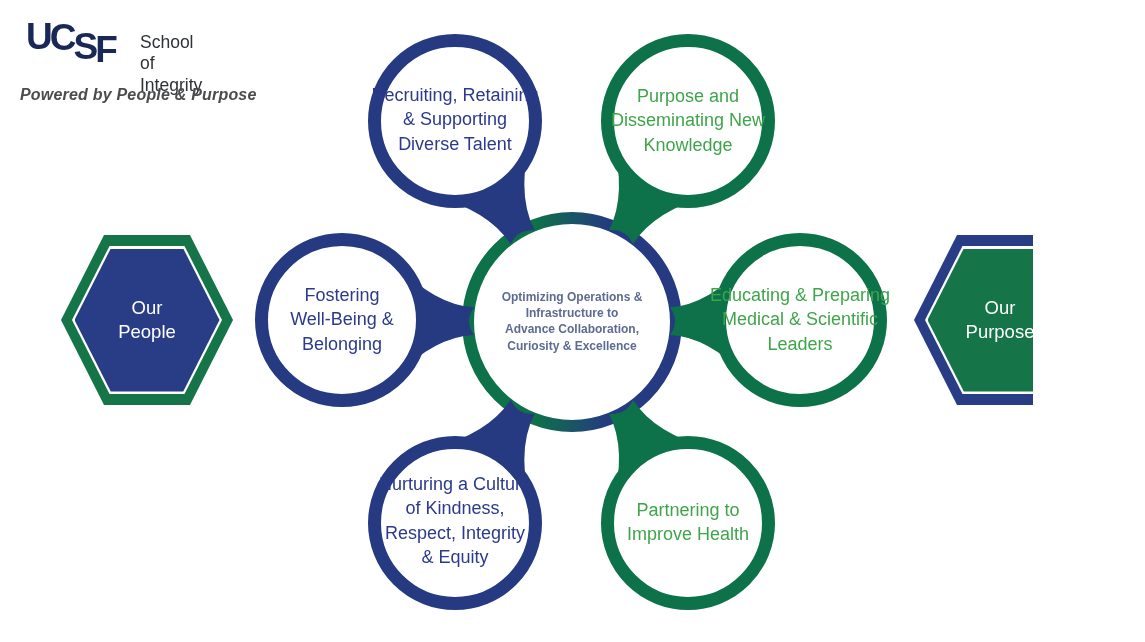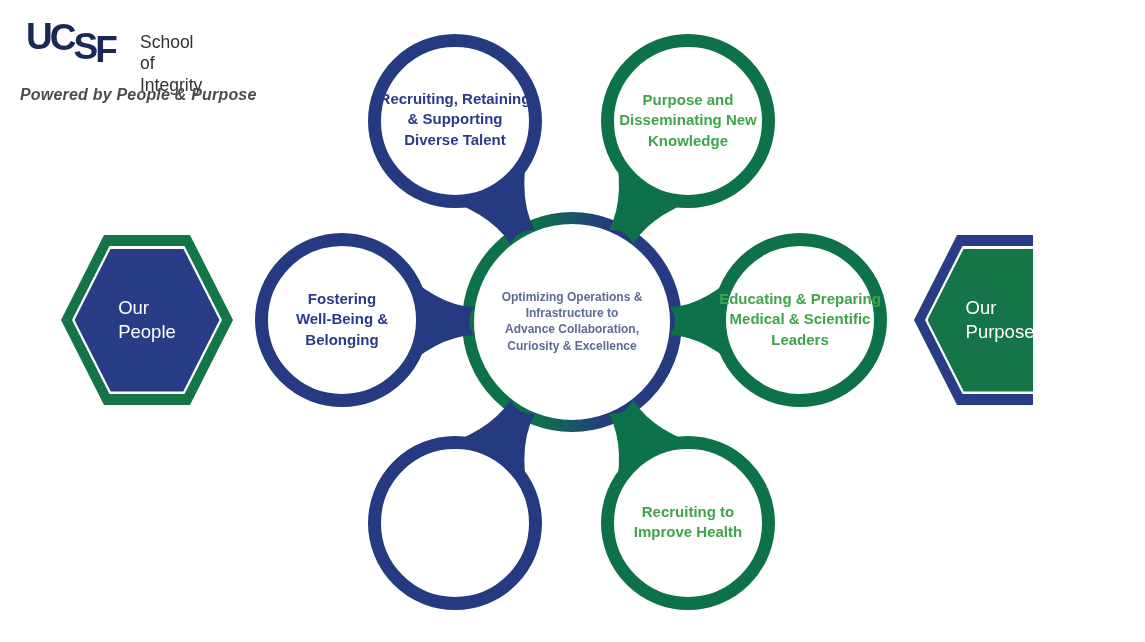--- a/index.html
+++ b/index.html
@@ -20,21 +20,21 @@
   .lt-c{transform:translateY(1px);}
   .lt-s{transform:translateY(10px);}
   .lt-f{transform:translateY(13px);}
   .school{position:absolute;left:114px;top:16px;font-size:17.5px;line-height:1.22;
     color:var(--school-text);white-space:pre-line;}
   .tagline{position:absolute;left:20px;top:86px;font-size:16px;font-style:italic;
     font-weight:600;color:var(--tagline-gray);letter-spacing:.2px;white-space:nowrap;}
 
   
   .lbl{position:absolute;transform:translate(-50%,-50%);text-align:center;
-    white-space:pre-line;font-size:15px;line-height:1.35;font-weight:700;}
+    white-space:pre-line;font-size:18px;line-height:1.35;font-weight:400;}
   .c-navy{color:var(--text-navy);}
   .c-green{color:var(--text-green);}
   .lbl-tl{left:455px;top:119px;width:168px;}
   .lbl-tr{left:688px;top:120px;width:175px;}
   .lbl-l{left:342px;top:319px;width:150px;}
   .lbl-r{left:800px;top:319px;width:190px;text-align:center;}
   .lbl-bl{left:455px;top:521px;width:190px;}
   .lbl-br{left:688px;top:522px;width:170px;}
   .lbl-c{left:572px;top:321px;width:212px;font-size:12px;color:var(--center-text);font-weight:700;}
 
@@ -44,21 +44,21 @@
   .hex-right{left:914px;top:235px;}
   .hex{position:absolute;clip-path:polygon(25% 0,75% 0,100% 50%,75% 100%,25% 100%,0 50%);}
   .hex.outer{inset:0;}
   .hex.mid{inset:11px;background:var(--white);}
   .hex.inner{inset:13.5px;}
   .hex-left .outer{background:var(--hex-green);}
   .hex-left .inner{background:var(--hex-navy);}
   .hex-right .outer{background:var(--hex-navy);}
   .hex-right .inner{background:var(--hex-green);}
   .hexlabel{position:absolute;inset:0;display:flex;align-items:center;justify-content:center;
-    color:#fff;font-size:18.5px;line-height:1.3;font-weight:500;white-space:pre-line;}
+    color:#fff;font-size:18.5px;line-height:1.3;font-weight:500;text-align:center;white-space:pre-line;}
 </style>
 </head>
 <body>
 
 <div class="stage">
 
   <svg id="orbit-svg" width="1145" height="642" viewBox="0 0 1145 642">
       <defs>
         <linearGradient id="ringGrad" x1="0" y1="0" x2="1" y2="0">
           <stop offset="0" stop-color="#0d7249"></stop>
@@ -96,21 +96,25 @@
 Diverse Talent</div>
   <div class="lbl lbl-tr c-green">Purpose and
 Disseminating New
 Knowledge</div>
   <div class="lbl lbl-l c-navy">Fostering
 Well-Being &amp;
 Belonging</div>
   <div class="lbl lbl-r c-green">Educating &amp; Preparing
 Medical &amp; Scientific
 Leaders</div>
-  <div class="lbl lbl-br c-green">Recruiting to
+  <div class="lbl lbl-bl c-navy">Nurturing a Culture
+of Kindness,
+Respect, Integrity
+&amp; Equity</div>
+  <div class="lbl lbl-br c-green">Partnering to
 Improve Health</div>
   <div class="lbl lbl-c">Optimizing Operations &amp;
 Infrastructure to
 Advance Collaboration,
 Curiosity &amp; Excellence</div>
 
   <div class="hexwrap hex-left">
     <div class="hex outer"></div>
     <div class="hex mid"></div>
     <div class="hex inner"></div>

